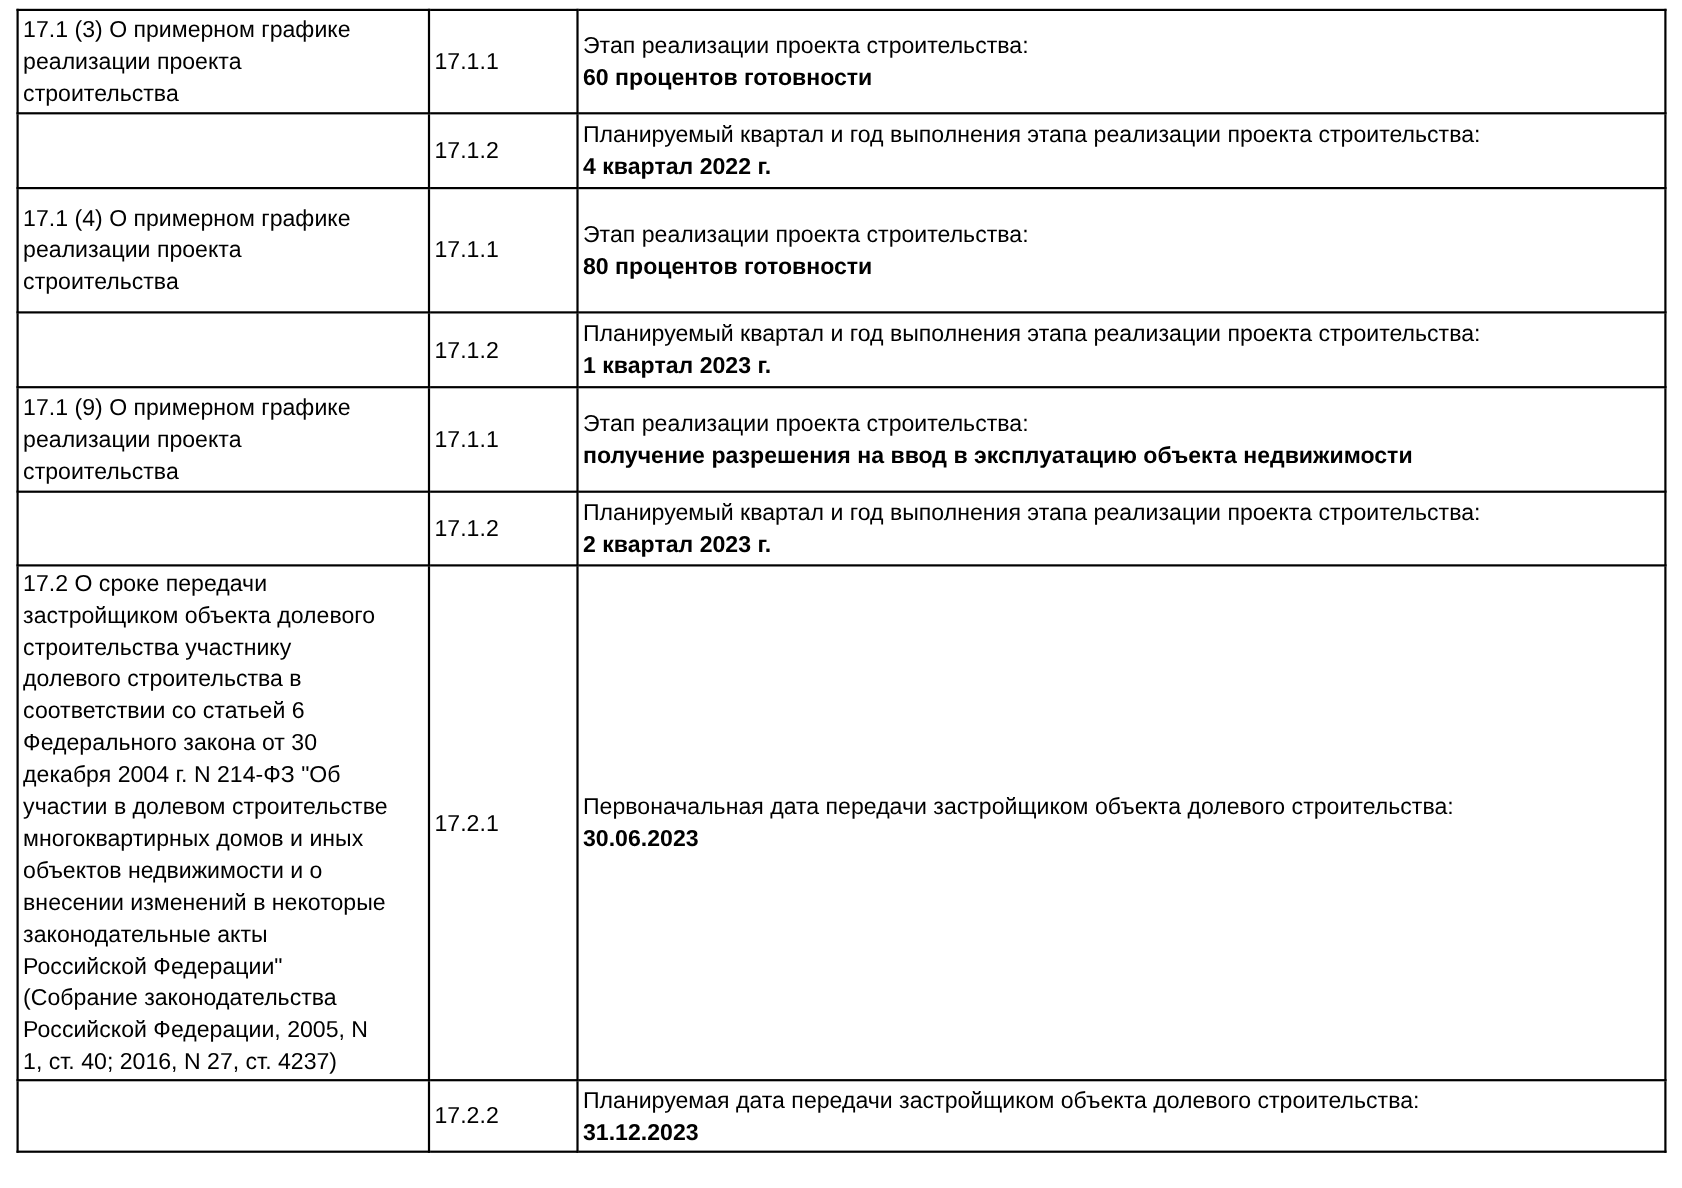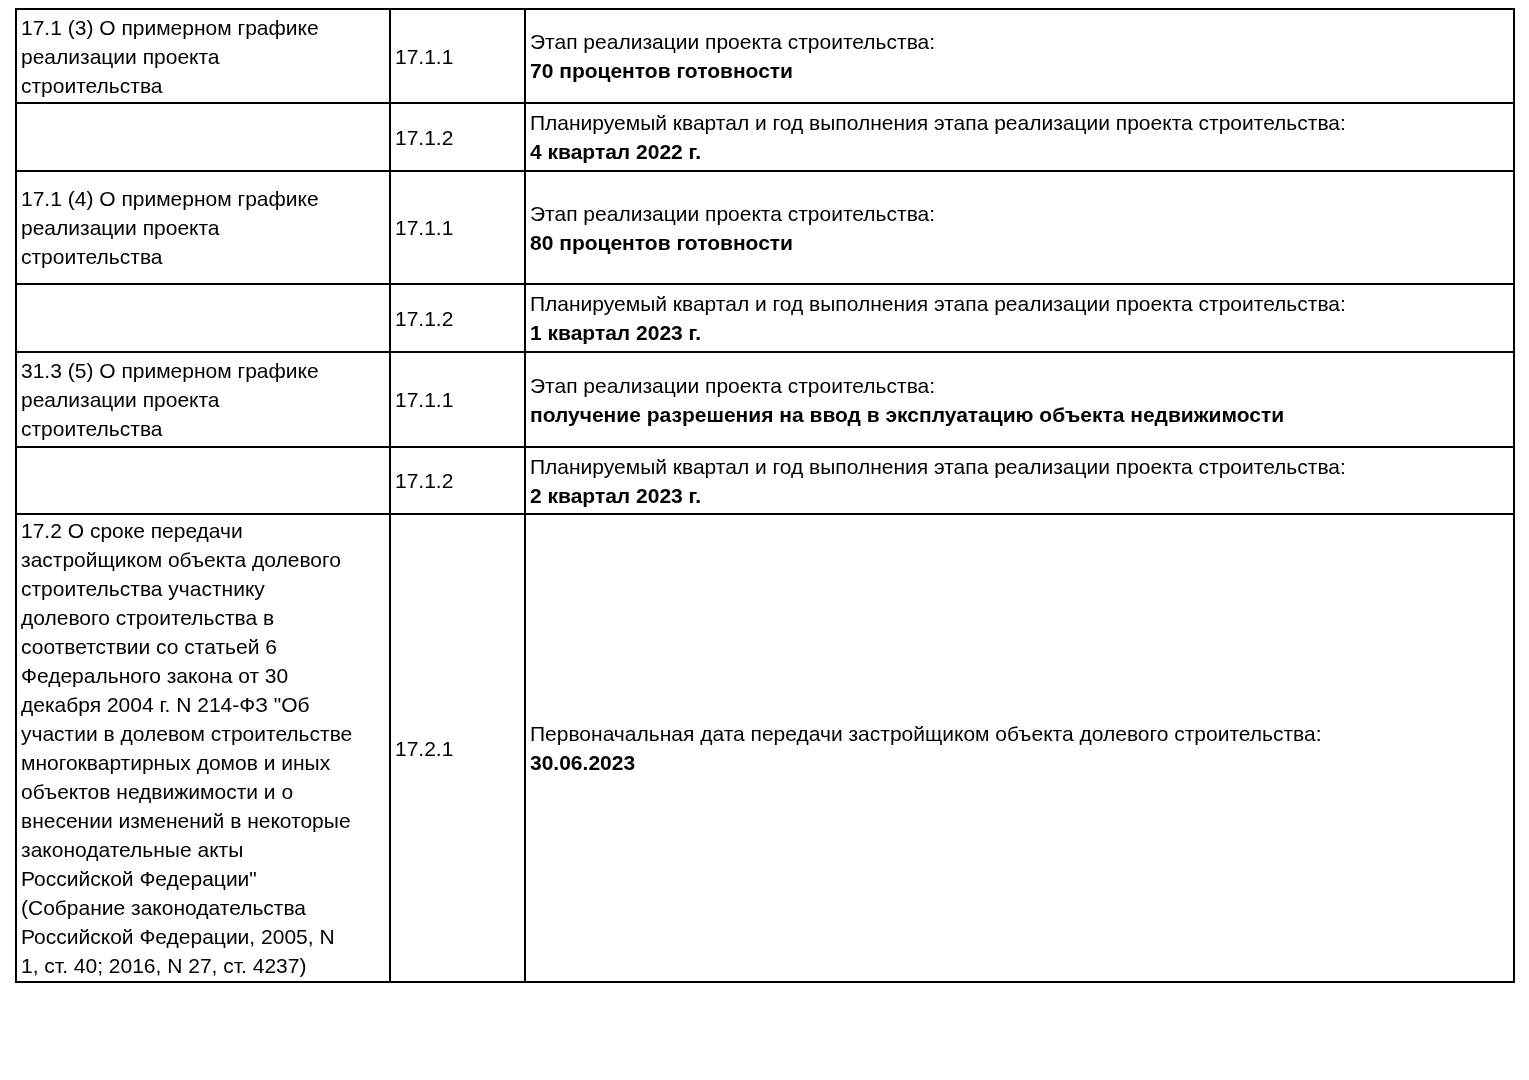--- a/index.html
+++ b/index.html
@@ -55,21 +55,21 @@
   </colgroup>
   <tbody>
 
     <tr class="r1">
       <td class="section">17.1 (3) О примерном графике
 реализации проекта
 строительства</td>
       <td class="code">17.1.1</td>
       <td class="content">
         <div class="field-label">Этап реализации проекта строительства:</div>
-        <div class="field-value">70 процентов готовности</div>
+        <div class="field-value">60 процентов готовности</div>
       </td>
     </tr>
 
     <tr class="r2">
       <td class="section"></td>
       <td class="code">17.1.2</td>
       <td class="content">
         <div class="field-label">Планируемый квартал и год выполнения этапа реализации проекта строительства:</div>
         <div class="field-value">4 квартал 2022 г.</div>
       </td>
@@ -89,21 +89,21 @@
     <tr class="r4">
       <td class="section"></td>
       <td class="code">17.1.2</td>
       <td class="content">
         <div class="field-label">Планируемый квартал и год выполнения этапа реализации проекта строительства:</div>
         <div class="field-value">1 квартал 2023 г.</div>
       </td>
     </tr>
 
     <tr class="r5">
-      <td class="section">31.3 (5) О примерном графике
+      <td class="section">17.1 (9) О примерном графике
 реализации проекта
 строительства</td>
       <td class="code">17.1.1</td>
       <td class="content">
         <div class="field-label">Этап реализации проекта строительства:</div>
         <div class="field-value">получение разрешения на ввод в эксплуатацию объекта недвижимости</div>
       </td>
     </tr>
 
     <tr class="r6">
@@ -132,15 +132,23 @@
 (Собрание законодательства
 Российской Федерации, 2005, N
 1, ст. 40; 2016, N 27, ст. 4237)</td>
       <td class="code">17.2.1</td>
       <td class="content">
         <div class="field-label">Первоначальная дата передачи застройщиком объекта долевого строительства:</div>
         <div class="field-value">30.06.2023</div>
       </td>
     </tr>
 
+    <tr class="r8">
+      <td class="section"></td>
+      <td class="code">17.2.2</td>
+      <td class="content">
+        <div class="field-label">Планируемая дата передачи застройщиком объекта долевого строительства:</div>
+        <div class="field-value">31.12.2023</div>
+      </td>
+    </tr>
 
   </tbody>
 </table>
 
 </body></html>

